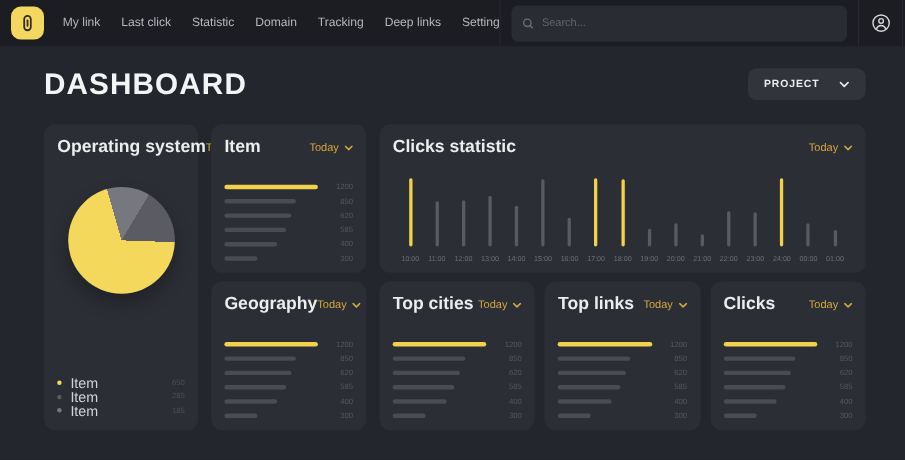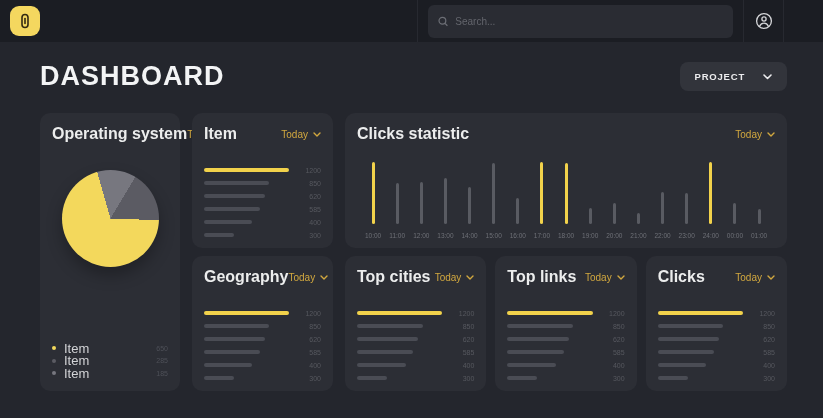--- a/index.html
+++ b/index.html
@@ -68,20 +68,29 @@
 </head>
 <body>
 
 <header class="nav">
   <div class="logo">
     <svg width="12" height="16" viewBox="0 0 12 16" fill="none">
       <rect x="3" y="1.5" width="6" height="13" rx="3" stroke="#332a12" stroke-width="1.6"></rect>
       <line x1="6" y1="5.5" x2="6" y2="10.5" stroke="#332a12" stroke-width="1.6" stroke-linecap="round"></line>
     </svg>
   </div>
+  <nav class="menu">
+      <a>My link</a>
+      <a>Last click</a>
+      <a>Statistic</a>
+      <a>Domain</a>
+      <a>Tracking</a>
+      <a>Deep links</a>
+      <a>Setting</a>
+    </nav>
   <div class="nav-sep sep-auto"></div>
   <div class="search">
     <svg width="11" height="11" viewBox="0 0 11 11" fill="none" stroke="#6c6e75" stroke-width="1.3">
       <circle cx="4.7" cy="4.7" r="3.6"></circle>
         <line x1="7.5" y1="7.5" x2="10" y2="10"></line>
     </svg>
     <input type="text" placeholder="Search..." style="">
   </div>
   <div class="nav-sep"></div>
   <div class="icon-cell">

